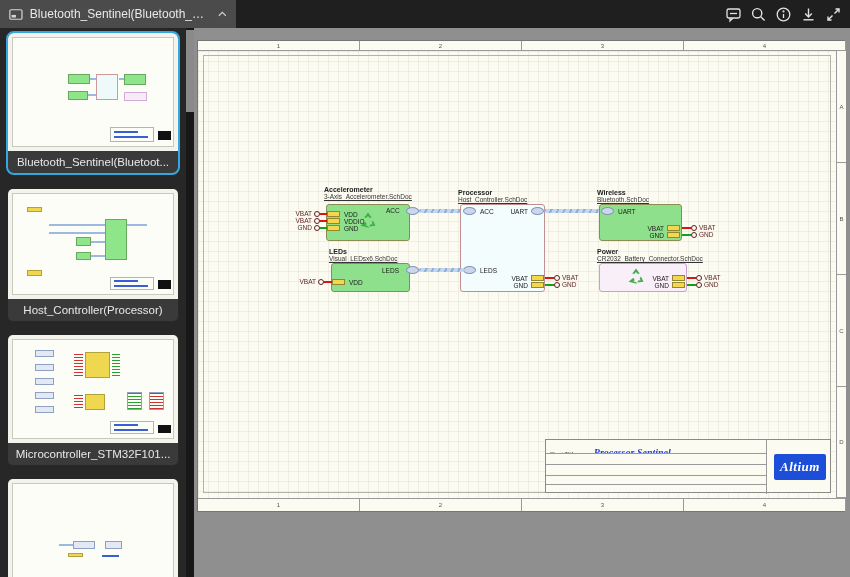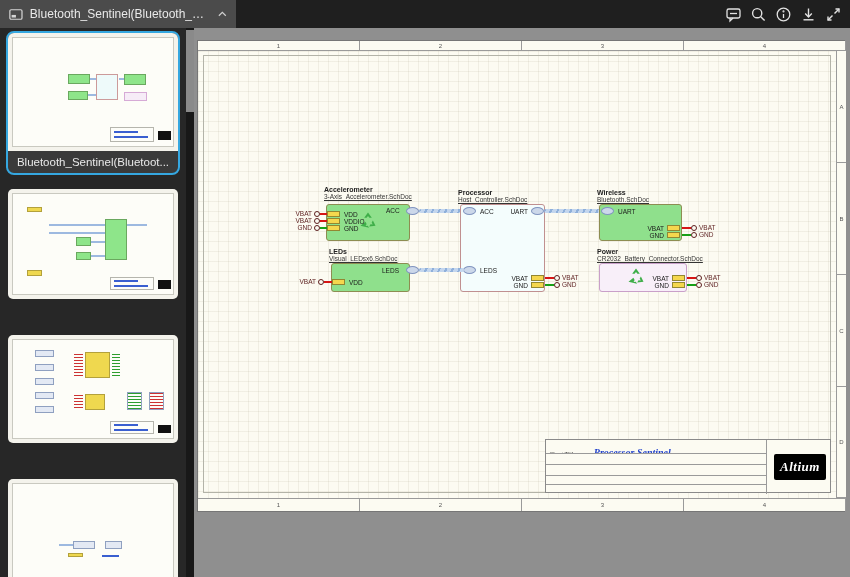--- a/index.html
+++ b/index.html
@@ -79,21 +79,21 @@
          background:repeating-linear-gradient(115deg,#8fb0da 0 2px,#c3d6ee 2px 6px); }
   .recycle { position:absolute; width:20px; height:20px; }
 
   
   .title-block { position:absolute; left:347px; top:398px; width:286px; height:54px;
                  border:1px solid #8a8a8a; font-family:"Liberation Serif", serif; background:#fcfbf2; }
   .tb-row { position:relative; border-bottom:1px solid #9a9a9a; overflow:hidden; white-space:nowrap; }
   .tb-main { position:absolute; left:0; top:0; width:221px; height:54px; border-right:1px solid #9a9a9a; }
   .tb-lbl { font-size:6px; color:#222; }
   .tb-sheet-title { font-size:10px; font-style:italic; font-weight:bold; color:#2444cc; }
-  .altium-logo { position:absolute; left:228px; top:14px; width:52px; height:26px; background:#000000;
+  .altium-logo { position:absolute; left:228px; top:14px; width:52px; height:26px; background:#1d4ed8;
                  border-radius:2px; display:flex; align-items:center; justify-content:center; }
   .altium-logo span { color:#fff; font-size:13px; font-style:italic; font-weight:bold;
                       font-family:"Liberation Serif", serif; letter-spacing:0.5px; }
 </style>
 </head>
 <body>
 
 <div class="app">
 
   <header class="topbar">
@@ -180,20 +180,21 @@
         <div class="mini m-green" style="left:40%;top:44%;width:9%;height:8%;"></div>
         <div class="mini m-green" style="left:40%;top:57%;width:9%;height:8%;"></div>
         <div class="mini m-wire" style="left:49%;top:47%;width:8%;"></div>
         <div class="mini m-wire" style="left:49%;top:60%;width:8%;"></div>
         <div class="mini m-tb" style="left:60%;top:80%;width:26%;height:12%;">
           <div class="mini m-line" style="left:8%;top:18%;width:55%;"></div>
           <div class="mini m-line" style="left:8%;top:62%;width:80%;"></div>
         </div>
         <div class="mini m-chip" style="left:88%;top:83%;width:8%;height:8%;"></div>
       </div>
+      <div class="thumb-label">Host_Controller(Processor)</div>
     </div>
 
     <div class="thumb-card" style="top:307px;">
       <div class="thumb-img" style="height:108px;">
         <div class="thumb-sheet"></div>
         <div class="mini m-con" style="left:16%;top:14%;width:11%;height:6%;"></div>
         <div class="mini m-con" style="left:16%;top:27%;width:11%;height:6%;"></div>
         <div class="mini m-con" style="left:16%;top:40%;width:11%;height:6%;"></div>
         <div class="mini m-con" style="left:16%;top:53%;width:11%;height:6%;"></div>
         <div class="mini m-con" style="left:16%;top:66%;width:11%;height:6%;"></div>
@@ -203,20 +204,21 @@
         <div class="mini m-pins-r" style="left:39%;top:56%;width:5%;height:12%;"></div>
         <div class="mini m-yel" style="left:45%;top:55%;width:12%;height:14%;"></div>
         <div class="mini m-con m-pins-g" style="left:70%;top:53%;width:9%;height:16%;"></div>
         <div class="mini m-con m-pins-r" style="left:83%;top:53%;width:9%;height:16%;"></div>
         <div class="mini m-tb" style="left:60%;top:80%;width:26%;height:12%;">
           <div class="mini m-line" style="left:8%;top:18%;width:55%;"></div>
           <div class="mini m-line" style="left:8%;top:62%;width:80%;"></div>
         </div>
         <div class="mini m-chip" style="left:88%;top:83%;width:8%;height:8%;"></div>
       </div>
+      <div class="thumb-label">Microcontroller_STM32F101...</div>
     </div>
 
     <div class="thumb-card" style="top:451px;">
       <div class="thumb-img" style="height:120px;">
         <div class="thumb-sheet"></div>
         <div class="mini m-con" style="left:38%;top:52%;width:13%;height:6%;"></div>
         <div class="mini m-con" style="left:57%;top:52%;width:10%;height:6%;"></div>
         <div class="mini m-wire" style="left:30%;top:54%;width:8%;"></div>
         <div class="mini m-yel" style="left:35%;top:62%;width:9%;height:3%;"></div>
         <div class="mini m-line" style="left:55%;top:63%;width:10%;height:2%;"></div>

